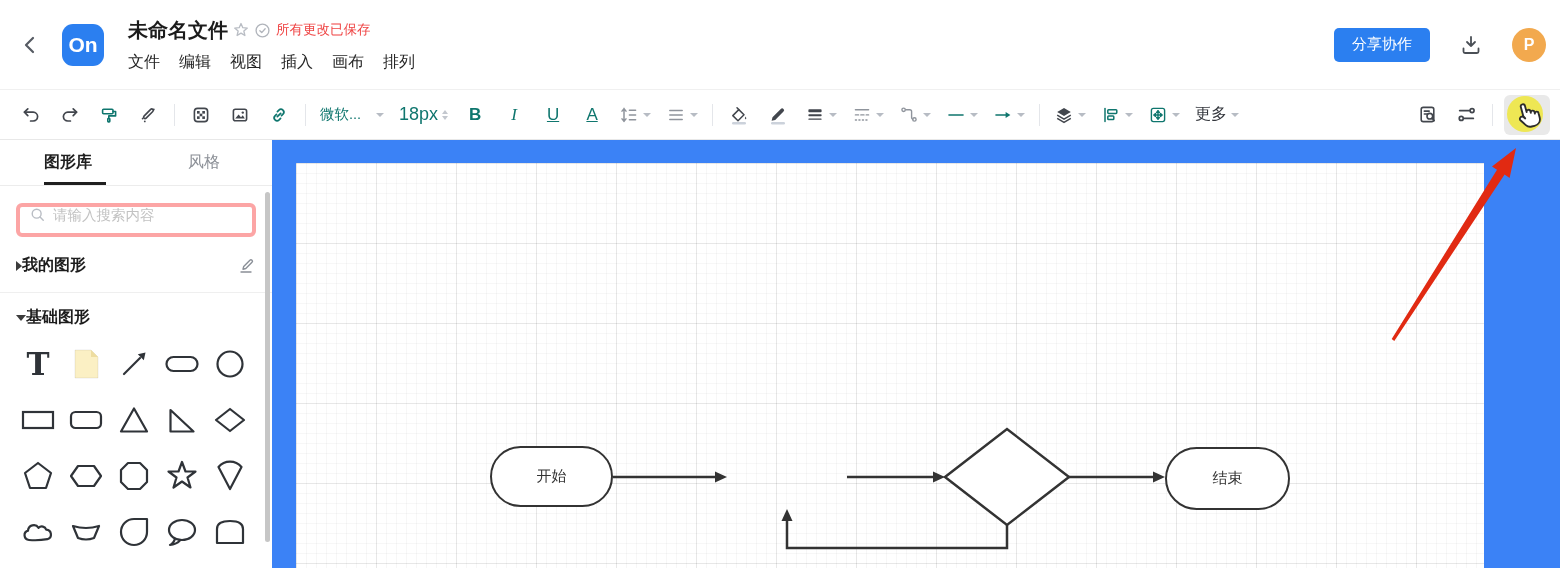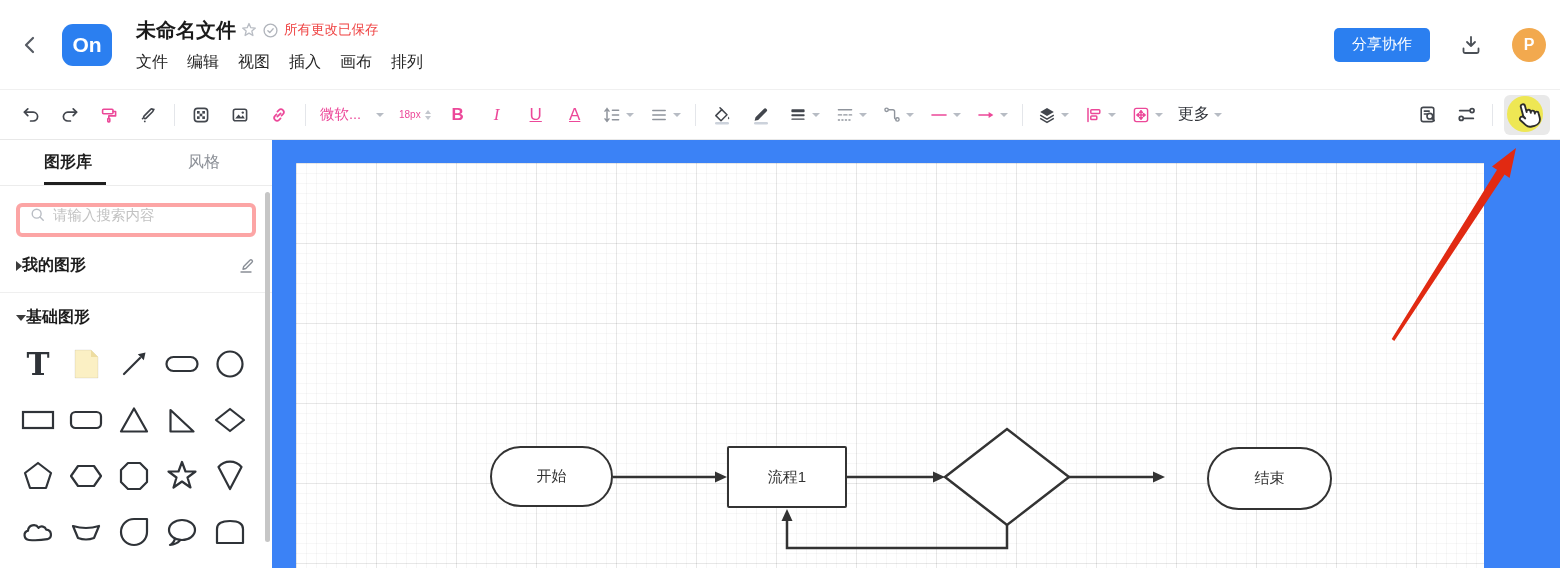--- a/index.html
+++ b/index.html
@@ -2,45 +2,45 @@
 <html><head>
 <meta charset="utf-8">
 <style>
   * { margin:0; padding:0; box-sizing:border-box; }
   html,body { width:1560px; height:568px; overflow:hidden; background:#fff;
     font-family:"Liberation Sans","DejaVu Sans",sans-serif; }
   body { position:relative; }
   svg { display:block; }
   .ic  { color:#42464d; }
   .mid { color:#8f949c; }
-  .dis { color:#ec4899; }
+  .dis { color:#0f766e; }
 
   
   .header { height:90px; display:flex; align-items:center; padding:0 14px 0 16px; border-bottom:1px solid #f0f0f0; background:#fff; }
   .back-btn { width:30px; height:30px; display:flex; align-items:center; justify-content:center; cursor:pointer; }
-  .logo { width:50px; height:42px; border-radius:11px; background:#2b7ff0; color:#fff; font-weight:bold; font-size:21px; display:flex; align-items:center; justify-content:center; margin:0 24px 0 16px; }
+  .logo { width:42px; height:42px; border-radius:11px; background:#2b7ff0; color:#fff; font-weight:bold; font-size:21px; display:flex; align-items:center; justify-content:center; margin:0 24px 0 16px; }
   .title-block { display:flex; flex-direction:column; gap:8px; }
   .title-row { display:flex; align-items:center; gap:4px; }
   .doc-title { font-size:20px; font-weight:600; color:#1b1b1b; }
   .status { display:flex; align-items:center; gap:5px; color:#ef4444; font-size:13.5px; }
   .menu-row { display:flex; gap:19px; }
   .menu-item { font-size:16px; color:#262626; cursor:pointer; }
   .header-right { margin-left:auto; display:flex; align-items:center; gap:26px; }
   .share-btn { background:#2b7ff0; color:#fff; font-size:15px; height:34px; padding:0 18px; border:none; border-radius:5px; cursor:pointer; }
   .dl-btn { width:30px; height:30px; display:flex; align-items:center; justify-content:center; cursor:pointer; }
   .avatar { width:34px; height:34px; border-radius:50%; background:#f2a94e; color:#fff; font-weight:bold; font-size:16px; display:flex; align-items:center; justify-content:center; cursor:pointer; }
 
   
   .toolbar { height:50px; display:flex; align-items:center; gap:9px; padding:0 10px 0 16px; border-bottom:1px solid #e8e8e8; background:#fff; }
   .tbtn { height:32px; min-width:30px; padding:0 3px; display:flex; align-items:center; justify-content:center; gap:4px; border-radius:5px; cursor:pointer; background:transparent; border:none; }
   .tsep { width:1px; height:22px; background:#e4e6ea; margin:0 2px; flex:0 0 auto; }
   .caret { width:0; height:0; border-left:4px solid transparent; border-right:4px solid transparent; border-top:4.5px solid #b7bcc4; }
   .tlabel { font-size:14px; }
   .font-name { font-size:14.5px; min-width:52px; text-align:left; }
-  .font-size-lbl { font-size:10px; }
+  .font-size-lbl { font-size:18px; }
   .stepper { display:flex; flex-direction:column; gap:2px; }
   .step-up { width:0;height:0;border-left:3.5px solid transparent;border-right:3.5px solid transparent;border-bottom:4px solid #c3c7ce; }
   .step-dn { width:0;height:0;border-left:3.5px solid transparent;border-right:3.5px solid transparent;border-top:4px solid #c3c7ce; }
   .fmt-letter { font-size:17px; width:20px; text-align:center; }
   .u-line { text-decoration:underline; }
   .more-lbl { font-size:16px; color:#33363c; }
   .right-cluster { margin-left:auto; display:flex; align-items:center; gap:9px; }
   .hand-btn { position:relative; width:46px; height:40px; background:#e9e9e9; border-radius:6px; border:none; cursor:pointer; }
   .hl-circle { position:absolute; left:3px; top:1px; width:36px; height:36px; border-radius:50%; background:rgba(238,230,70,0.92); }
   .hand-ico { position:absolute; left:9px; top:4px; }
@@ -493,24 +493,21 @@
         <polygon points="637,308.5 637,319.5 649,314"></polygon>
         <polygon points="857,308.5 857,319.5 869,314"></polygon>
         <polygon points="485.5,358 496.5,358 491,346"></polygon>
       </g>
 
       <polygon points="649,314 711,266 773,314 711,362" fill="#fff" stroke="#333" stroke-width="2.5"></polygon>
     </svg>
     <div class="node stadium" style="left:194px; top:283px; width:123px; height:61px;">
         <span>开始</span>
       </div>
-    <div class="node rectnode" style="left:431px; top:283px; width:120px; height:62px;">
-        <span>流程1</span>
-      </div>
-    <div class="node stadium" style="left:911px; top:284px; width:125px; height:63px;">
+    <div class="node stadium" style="left:869px; top:284px; width:125px; height:63px;">
         <span>结束</span>
       </div>
   </div>
 </div>
 
 <svg class="annot" width="1560" height="568" viewBox="0 0 1560 568">
   <polygon points="1391.7,339.1 1497.0,169.8 1492.0,166.5 1516,148 1509.6,177.9 1504.6,174.6 1394.3,340.9" fill="#e12a12"></polygon>
 </svg>
 
 </body></html>

